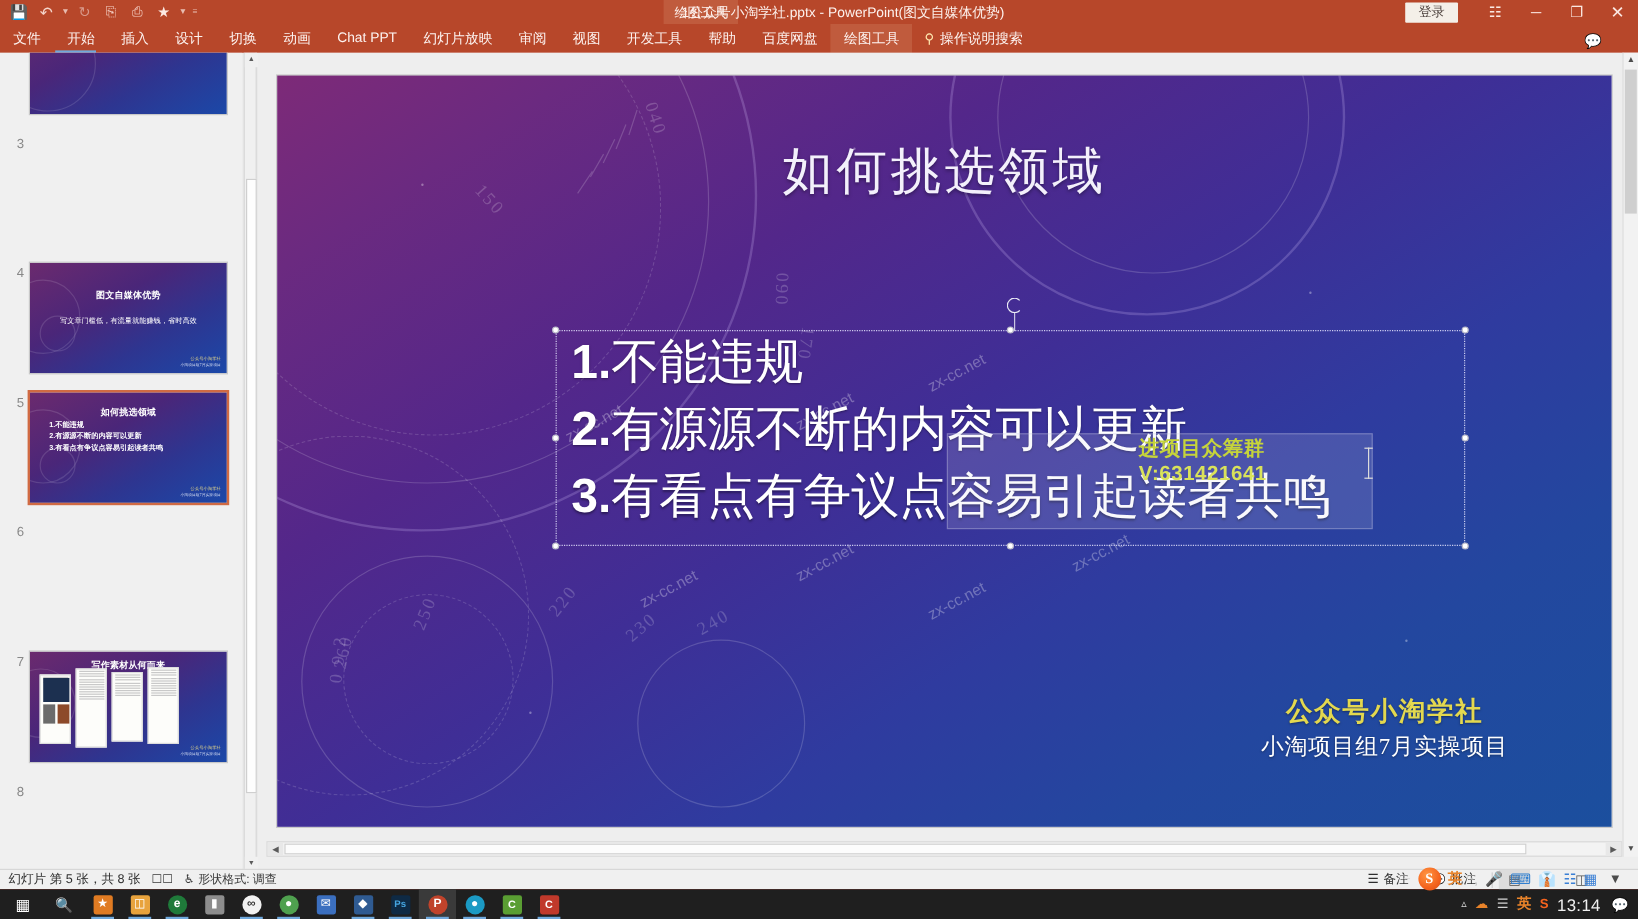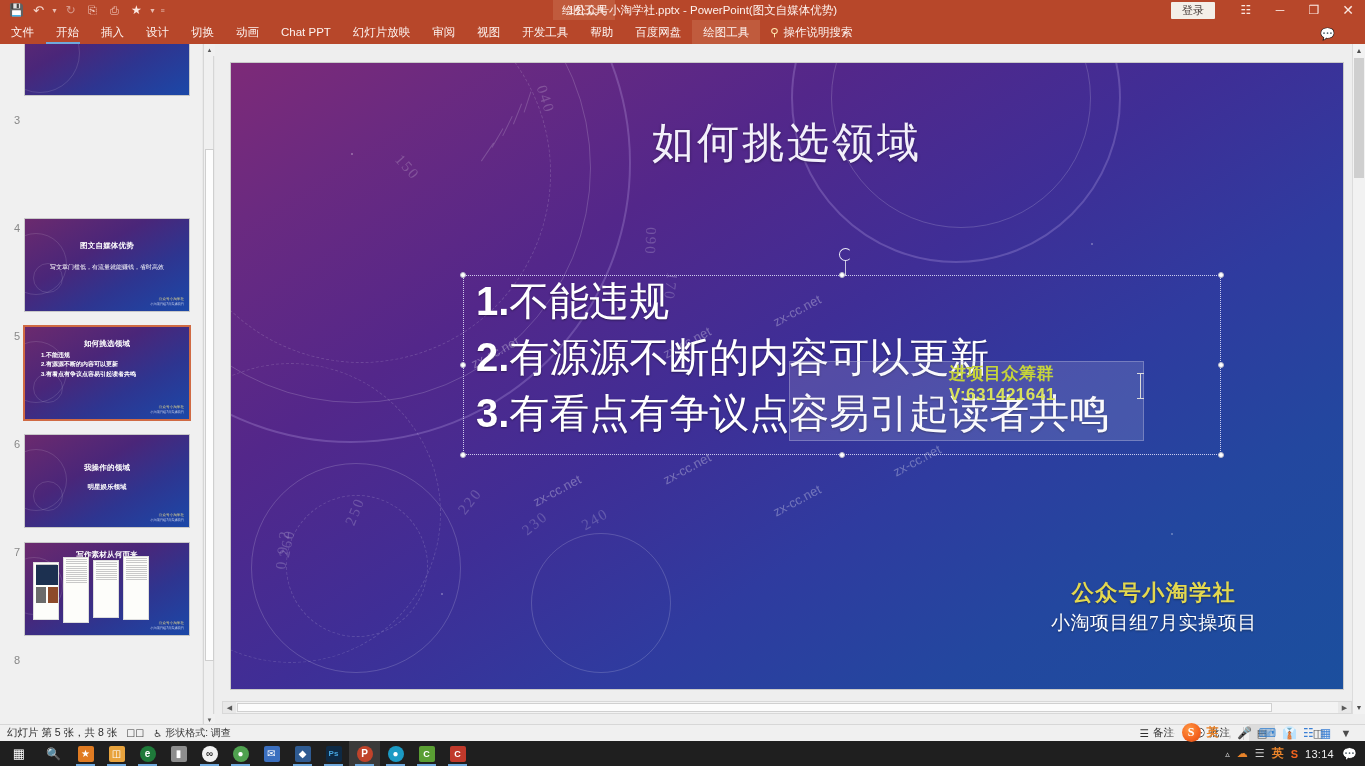--- a/index.html
+++ b/index.html
@@ -298,21 +298,21 @@
   .tb-item {
     position:relative; width:31px; height:25px; display:flex; align-items:center; justify-content:center;
   }
   .tb-item.running::after {
     content:""; position:absolute; bottom:0; left:6px; width:19px; height:2px; background:#6fa8dc;
   }
   .tb-item.active { background:#3a3a3a; }
   .tb-sq { width:16px; height:16px; border-radius:2px; display:flex; align-items:center; justify-content:center;
     font-size:10px; font-weight:bold; color:#fff; }
   .tb-right { margin-left:auto; display:flex; align-items:center; gap:7px; padding-right:6px; color:#e6e6e6; font-size:11px; }
-  .tb-clock { font-size:11px; color:#f0f0f0; letter-spacing:.3px; }
+  .tb-clock { font-size:14px; color:#f0f0f0; letter-spacing:.3px; }
   .tb-note { width:18px; display:flex; align-items:center; justify-content:center; font-size:12px; color:#e6e6e6; }
   .tb-chev { font-size:9px; color:#dcdcdc; }
 </style>
 </head>
 <body>
 
 <div id="app">
 
   <div class="titlebar">
     <div class="qat">
@@ -412,32 +412,20 @@
             </div>
             <div class="t-foot">
               <div class="l1">公众号小淘学社</div>
               <div class="l2">小淘项目组7月实操项目</div>
             </div>
           </div>
         </div>
 
         <div class="thumb-row">
           <div class="thumb-num">6</div>
-          <div class="thumb">
-            <div class="deco">
-              <div class="ring" style="left:-20px;top:14px;width:62px;height:62px;"></div>
-              <div class="ring" style="left:8px;top:46px;width:30px;height:30px;"></div>
-            </div>
-            <div class="t-title" style="top:28px;">我操作的领域</div>
-            <div class="t-sub" style="top:48px;font-size:6.5px;font-weight:bold;">明星娱乐领域</div>
-            <div class="t-foot">
-              <div class="l1">公众号小淘学社</div>
-              <div class="l2">小淘项目组7月实操项目</div>
-            </div>
-          </div>
         </div>
 
         <div class="thumb-row">
           <div class="thumb-num">7</div>
           <div class="thumb">
             <div class="deco">
               <div class="ring" style="left:-20px;top:14px;width:58px;height:58px;"></div>
             </div>
             <div class="t-title" style="top:7px;">写作素材从何而来</div>
             <div class="t-doc" style="left:8px;top:19px;width:26px;height:58px;">

